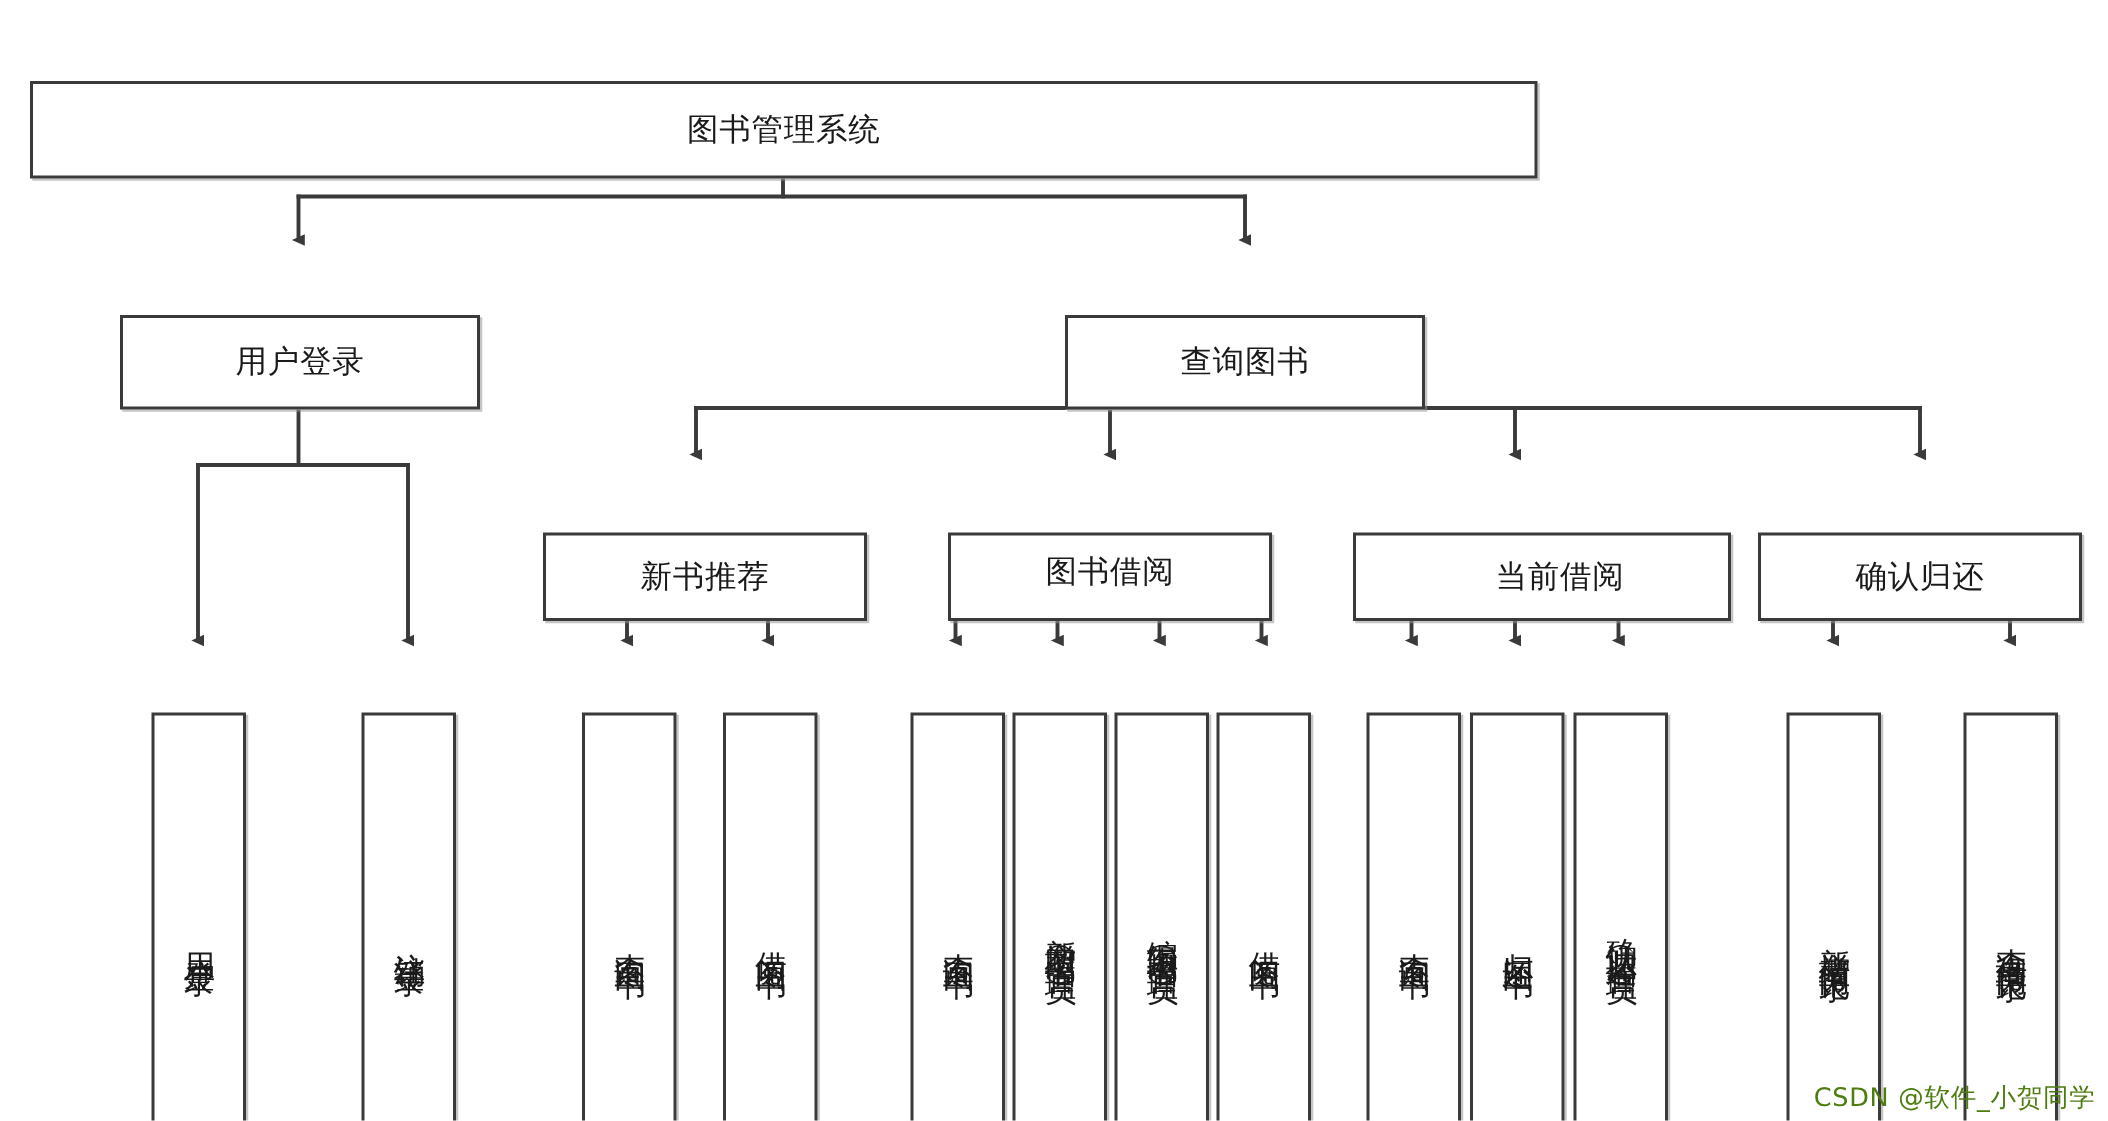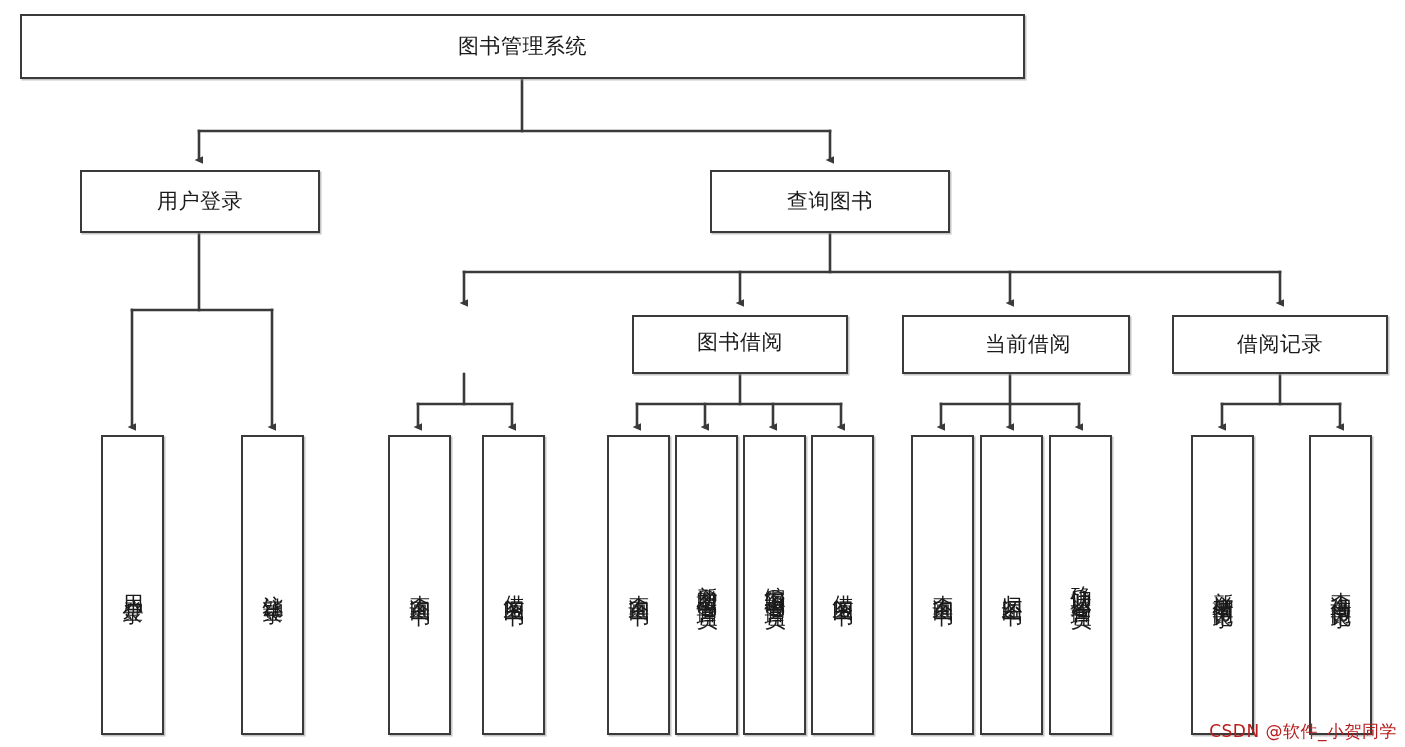--- a/index.html
+++ b/index.html
@@ -28,20 +28,21 @@
   }
   .node-box {
     position: absolute;
     box-sizing: border-box;
     border: 2.5px solid #3a3a3a;
     background: #ffffff;
     display: flex;
     align-items: center;
     justify-content: center;
     box-shadow: 1.5px 1.5px 0 rgba(150,150,150,0.55);
+    margin-top: 40px;
   }
   .node-label {
     color: #1a1a1a;
     font-size: 21px;
     line-height: 1.15;
     letter-spacing: 0.5px;
     white-space: nowrap;
     text-align: center;
   }
   .node-label.vertical {
@@ -50,21 +51,21 @@
     font-size: 21px;
     letter-spacing: 3.5px;
     white-space: nowrap;
     line-height: 1;
   }
   .watermark {
     position: absolute;
     right: 8px;
     bottom: 4px;
     font-size: 17px;
-    color: #b91c1c;
+    color: #4d7c0f;
     white-space: nowrap;
     letter-spacing: 0.5px;
     pointer-events: none;
   }
 </style>
 </head>
 <body>
 
 <div id="diagram-root">
 
@@ -122,28 +123,31 @@
     <span class="node-label">图书管理系统</span>
   </div>
 
   <div class="node-box" style="left:80px; top:170px; width:240px; height:63px;">
     <span class="node-label">用户登录</span>
   </div>
   <div class="node-box" style="left:710px; top:170px; width:240px; height:63px;">
     <span class="node-label">查询图书</span>
   </div>
 
+  <div class="node-box" style="left:362px; top:315px; width:216px; height:59px;">
+    <span class="node-label">新书推荐</span>
+  </div>
   <div class="node-box" style="left:632px; top:315px; width:216px; height:59px;font-family:Liberation Mono, monospace;">
     <span class="node-label">图书借阅</span>
   </div>
-  <div class="node-box" style="left:902px; top:315px; width:228px; height:59px;padding-left:24px;">
+  <div class="node-box" style="left:902px; top:315px; width:252px; height:59px;padding-left:24px;">
     <span class="node-label">当前借阅</span>
   </div>
   <div class="node-box" style="left:1172px; top:315px; width:216px; height:59px;">
-    <span class="node-label">借阅记录</span>
+    <span class="node-label">确认归还</span>
   </div>
 
   <div class="node-box" style="left:101px; top:435px; width:63px; height:300px;">
     <span class="node-label vertical">用户登录</span>
   </div>
   <div class="node-box" style="left:241px; top:435px; width:63px; height:300px;">
     <span class="node-label vertical">注销登录</span>
   </div>
 
   <div class="node-box" style="left:388px; top:435px; width:63px; height:300px;">

